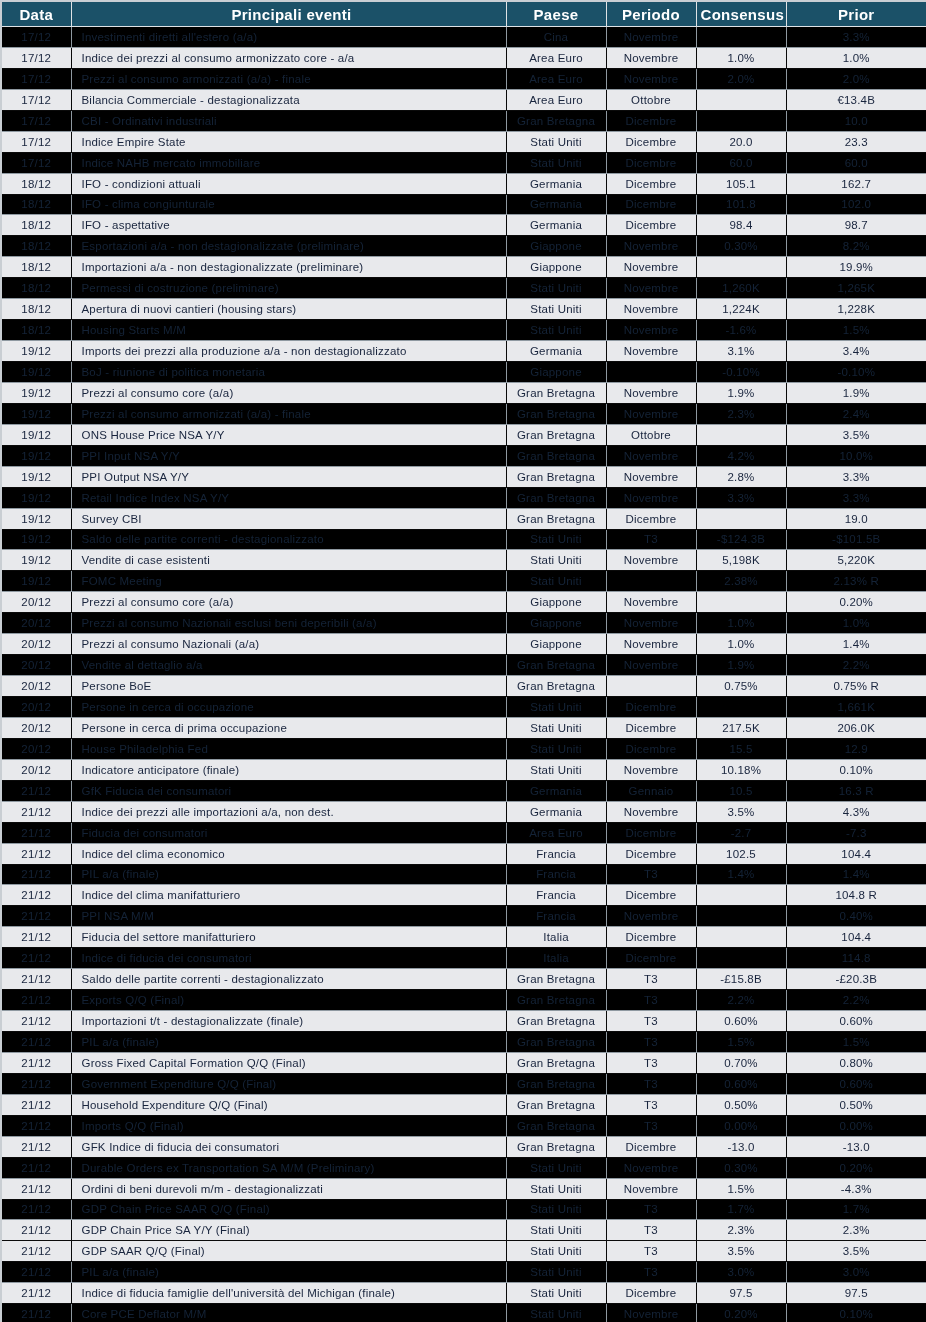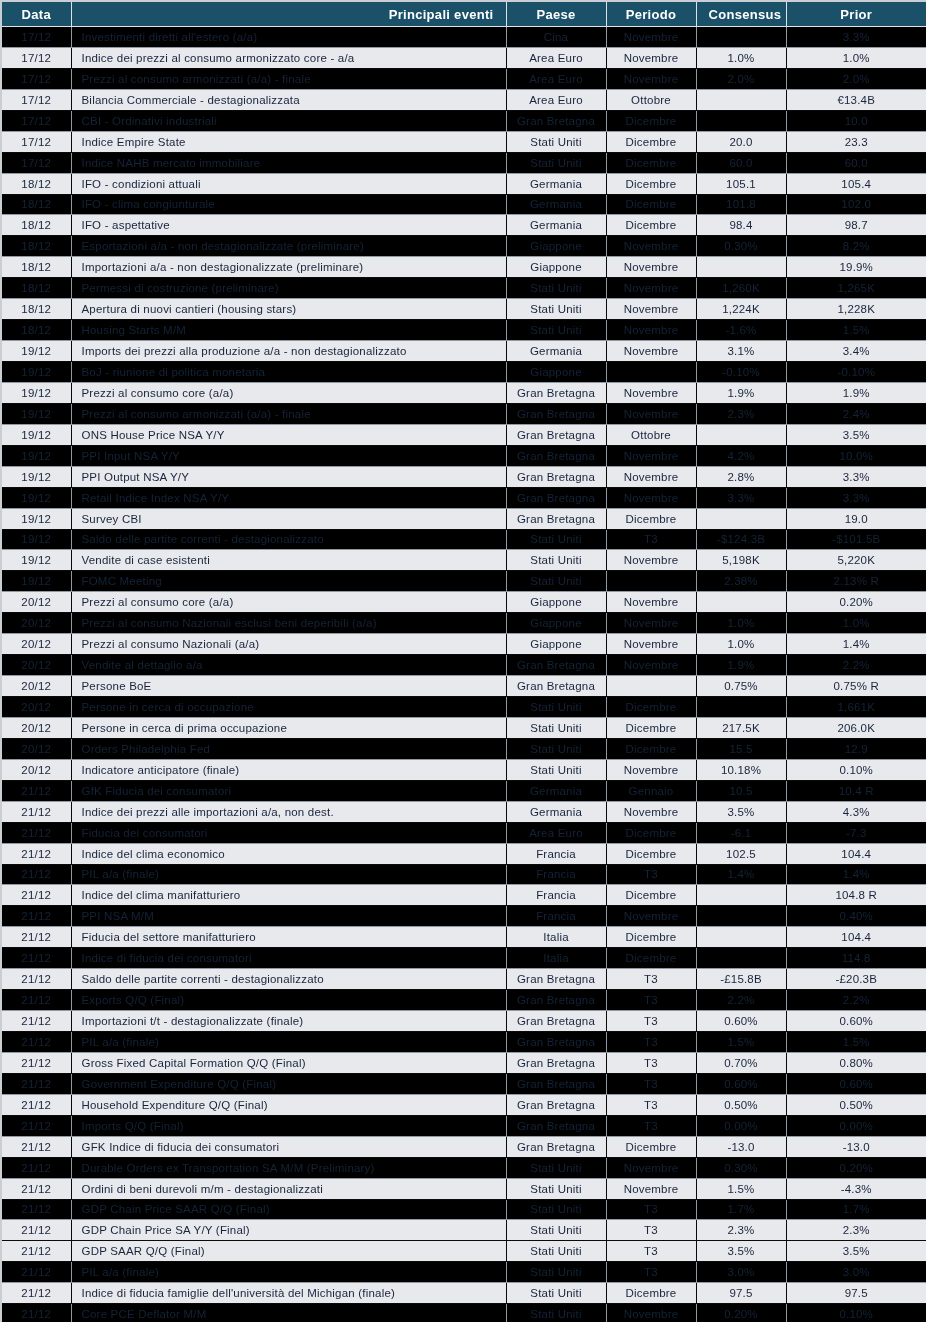--- a/index.html
+++ b/index.html
@@ -2,24 +2,24 @@
 <html><head>
 <meta charset="utf-8">
 <style>
   html,body{margin:0;padding:0;background:#000;}
   .page{width:926px;height:1322px;background:#000;overflow:hidden;
         font-family:"Liberation Sans","DejaVu Sans",sans-serif;}
   table.cal{width:926px;height:1322px;border-collapse:collapse;table-layout:fixed;
             border:2px solid #c9ced3;}
   col.c-date{width:70px;} col.c-event{width:435px;} col.c-country{width:100px;}
   col.c-period{width:90px;} col.c-consensus{width:90px;} col.c-prior{width:141px;}
-  thead th{background:#1b5168;color:#ffffff;font-size:13px;font-weight:bold;
-           letter-spacing:.3px;height:24px;border:1px solid #dfe3e6;padding:0 12px;
+  thead th{background:#1b5168;color:#ffffff;font-size:15px;font-weight:bold;
+           letter-spacing:.3px;height:24px;border:1px solid #dfe3e6;padding:0 4px;
            text-align:center;}
-  thead th.ev{text-align:right;padding-left:10px;}
+  thead th.ev{text-align:center;padding-left:10px;}
   tbody td{font-size:11.5px;letter-spacing:.2px;height:19.95px;padding:0 4px;
            text-align:center;white-space:nowrap;overflow:hidden;}
   tbody td:nth-child(2){text-align:left;padding-left:10px;}
   tr.light td{background:#e8e9ec;color:#18243d;border:1px solid #0a0a0a;}
   tr.dark td{background:#000000;color:#142337;border:1px solid #8f99a1;}
 </style>
 </head>
 <body>
 
 <div class="page">
@@ -98,21 +98,21 @@
           <td>Dicembre</td>
           <td>60.0</td>
           <td>60.0</td>
         </tr>
         <tr class="light">
           <td>18/12</td>
           <td>IFO - condizioni attuali</td>
           <td>Germania</td>
           <td>Dicembre</td>
           <td>105.1</td>
-          <td>105.4</td>
+          <td>162.7</td>
         </tr>
         <tr class="dark">
           <td>18/12</td>
           <td>IFO - clima congiunturale</td>
           <td>Germania</td>
           <td>Dicembre</td>
           <td>101.8</td>
           <td>102.0</td>
         </tr>
         <tr class="light">
@@ -310,56 +310,56 @@
         <tr class="light">
           <td>20/12</td>
           <td>Persone in cerca di prima occupazione</td>
           <td>Stati Uniti</td>
           <td>Dicembre</td>
           <td>217.5K</td>
           <td>206.0K</td>
         </tr>
         <tr class="dark">
           <td>20/12</td>
-          <td>Orders Philadelphia Fed</td>
+          <td>House Philadelphia Fed</td>
           <td>Stati Uniti</td>
           <td>Dicembre</td>
           <td>15.5</td>
           <td>12.9</td>
         </tr>
         <tr class="light">
           <td>20/12</td>
           <td>Indicatore anticipatore (finale)</td>
           <td>Stati Uniti</td>
           <td>Novembre</td>
           <td>10.18%</td>
           <td>0.10%</td>
         </tr>
         <tr class="dark">
           <td>21/12</td>
           <td>GfK Fiducia dei consumatori</td>
           <td>Germania</td>
           <td>Gennaio</td>
           <td>10.5</td>
-          <td>10.4 R</td>
+          <td>16.3 R</td>
         </tr>
         <tr class="light">
           <td>21/12</td>
           <td>Indice dei prezzi alle importazioni a/a, non dest.</td>
           <td>Germania</td>
           <td>Novembre</td>
           <td>3.5%</td>
           <td>4.3%</td>
         </tr>
         <tr class="dark">
           <td>21/12</td>
           <td>Fiducia dei consumatori</td>
           <td>Area Euro</td>
           <td>Dicembre</td>
-          <td>-6.1</td>
+          <td>-2.7</td>
           <td>-7.3</td>
         </tr>
         <tr class="light">
           <td>21/12</td>
           <td>Indice del clima economico</td>
           <td>Francia</td>
           <td>Dicembre</td>
           <td>102.5</td>
           <td>104.4</td>
         </tr>

